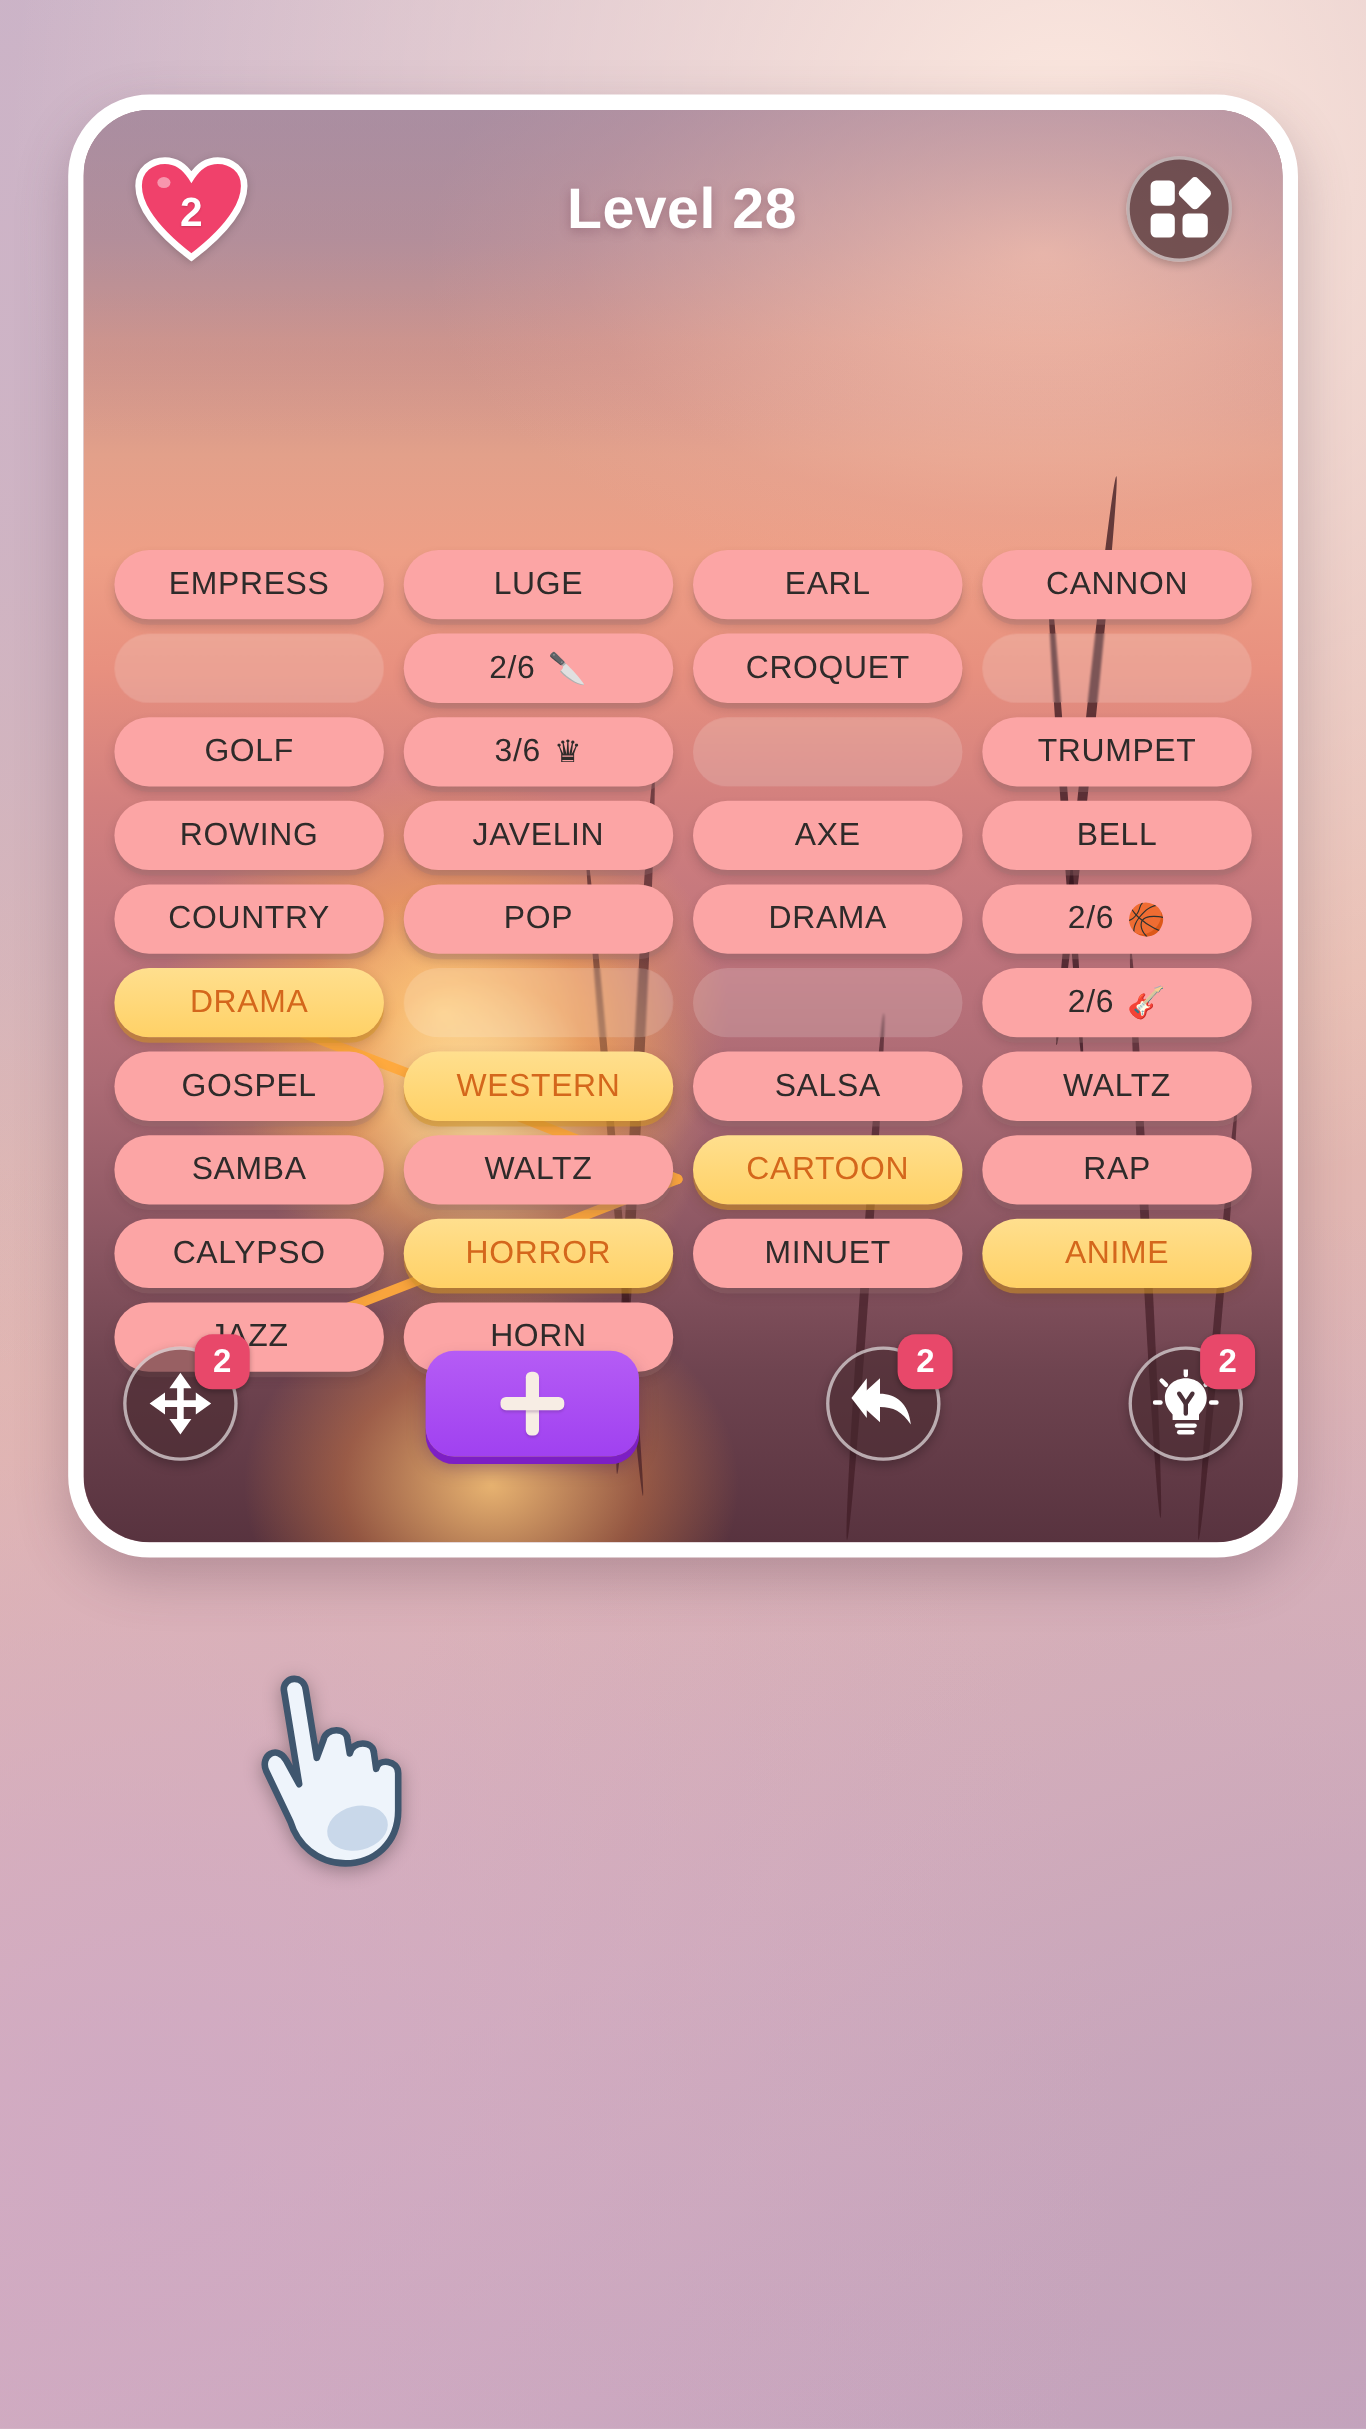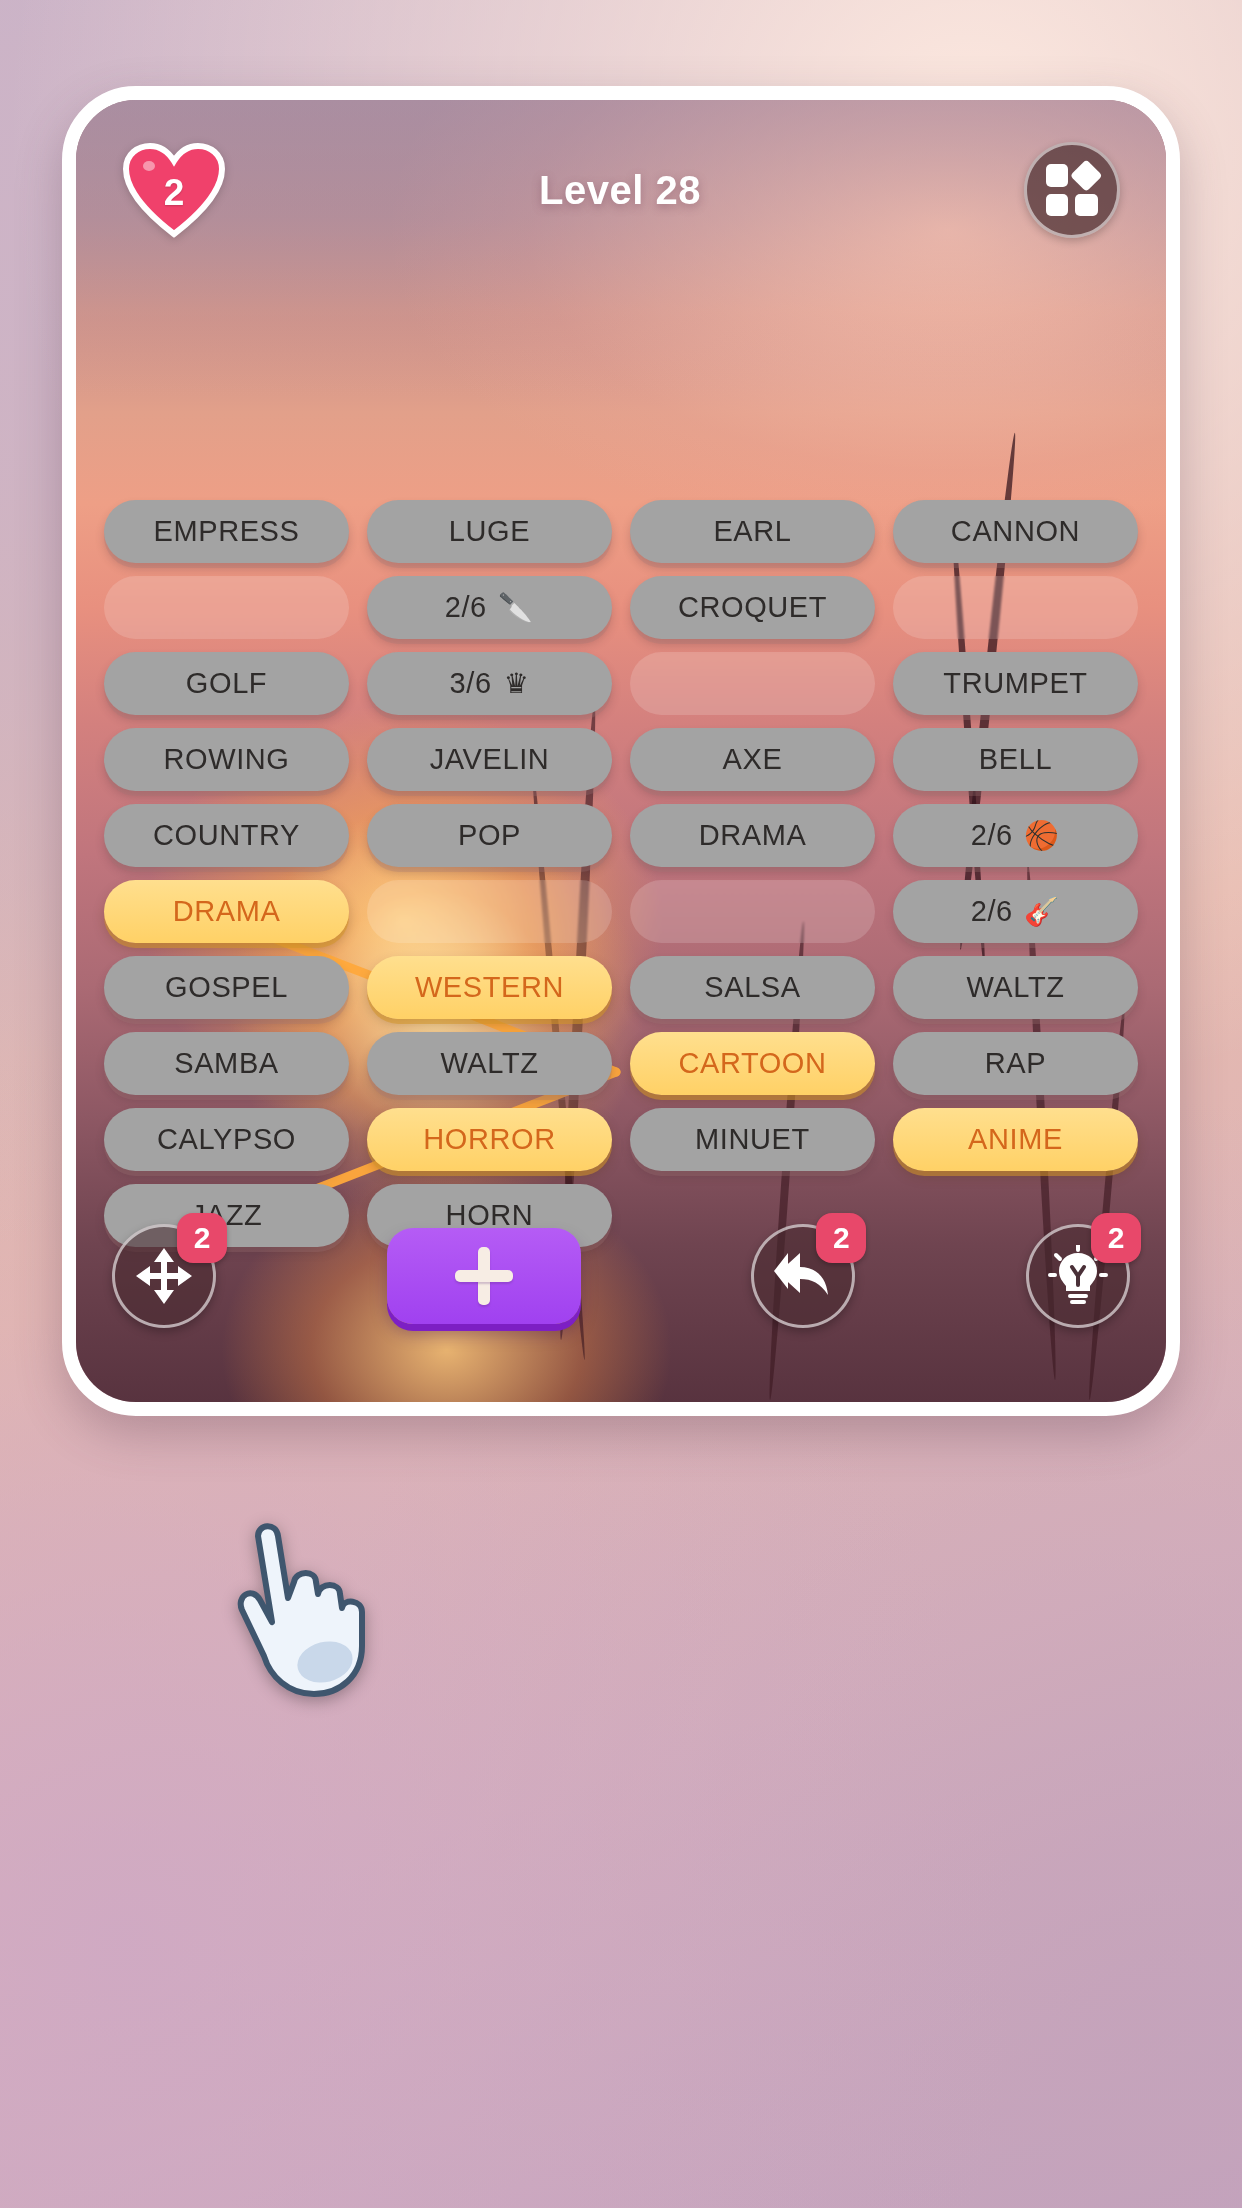--- a/index.html
+++ b/index.html
@@ -74,21 +74,21 @@
     position:relative; width:104px; height:96px;
     display:flex; align-items:center; justify-content:center;
     filter: drop-shadow(0 2px 4px rgba(0,0,0,.18));
   }
   .heart svg{ position:absolute; left:0; top:0; }
   .heart-count{
     position:relative; z-index:2; color:#fff; font-size:37px; font-weight:bold;
     margin-top:6px; text-shadow:0 1px 2px rgba(0,0,0,.18);
   }
   .title{
-    color:#fff; font-size:40px; font-weight:bold; letter-spacing:.5px;
+    color:#fff; font-size:52px; font-weight:bold; letter-spacing:.5px;
     text-shadow:0 3px 10px rgba(120,70,90,.45);
     margin-left:-10px;
   }
   .menu-btn{
     width:96px;height:96px;border-radius:50%;
     background:rgba(86,55,58,.78);
     border:3px solid rgba(255,255,255,.55);
     display:flex;align-items:center;justify-content:center;
     box-shadow:0 3px 8px rgba(0,0,0,.22);
   }
@@ -105,21 +105,21 @@
     grid-template-columns:repeat(4,1fr);
     column-gap:18px;
     row-gap:13px;
   }
   .tile{
     height:63px; border-radius:32px;
     display:flex; align-items:center; justify-content:center;
     gap:12px;
     font-size:29px; letter-spacing:.6px;
     color:#2e2b2a;
-    background:#a3a3a3;
+    background:#fca5a5;
     box-shadow:0 5px 0 rgba(160,120,120,.28), 0 6px 10px rgba(70,40,50,.22);
     position:relative;
     white-space:nowrap;
   }
   .tile.empty{
     background:rgba(255,255,255,.16);
     box-shadow:none;
     backdrop-filter:blur(1px);
   }
   .tile.found{

